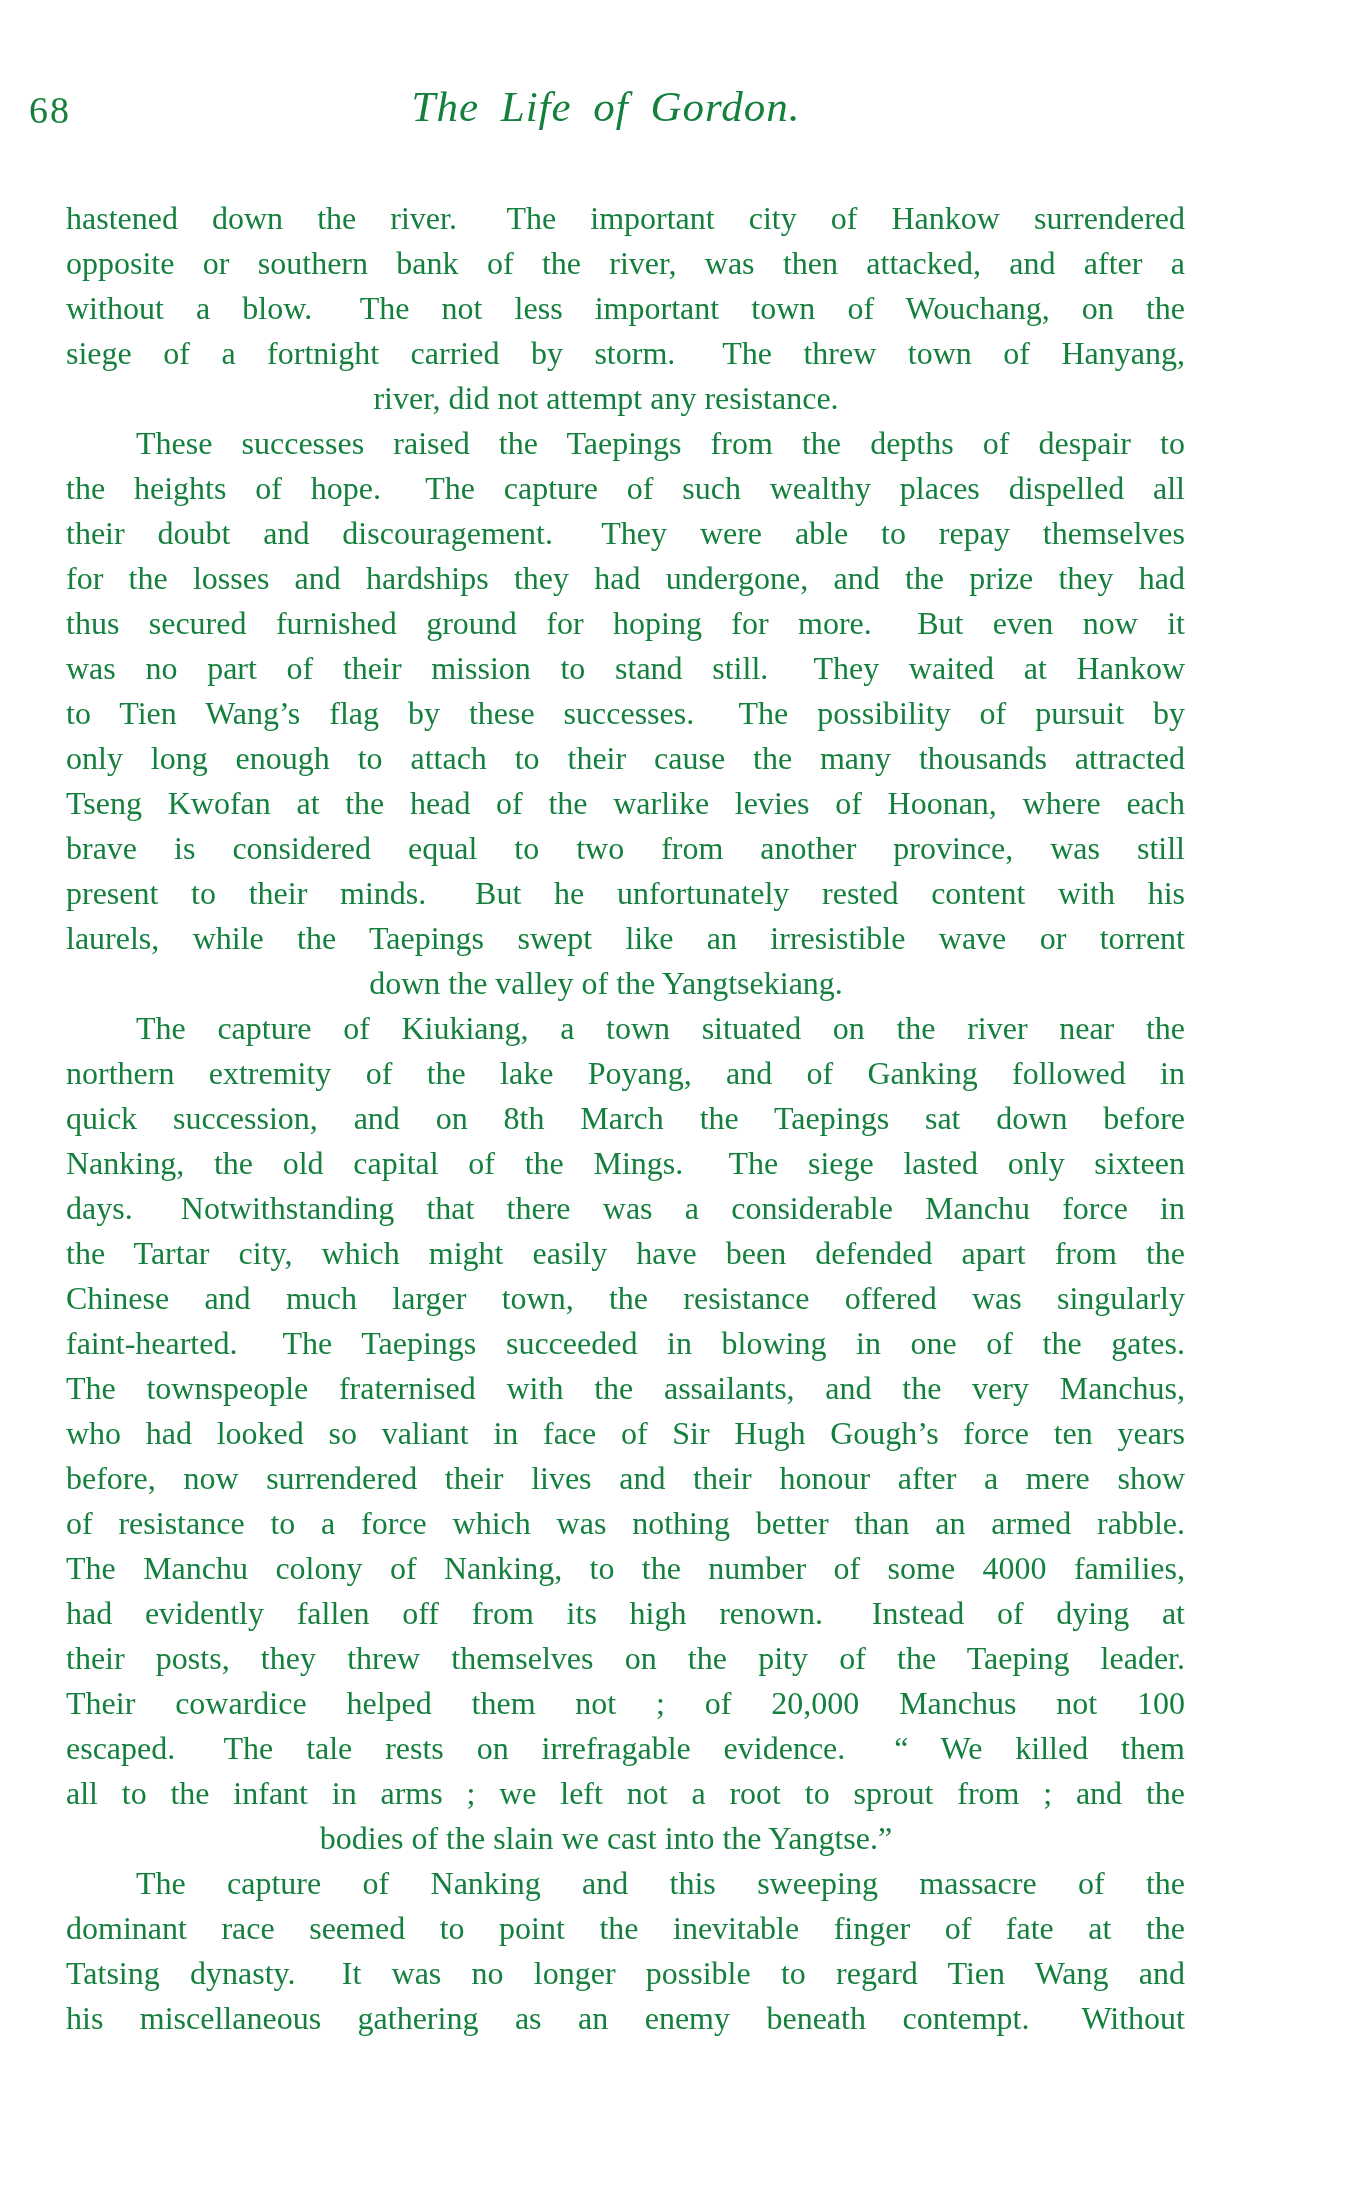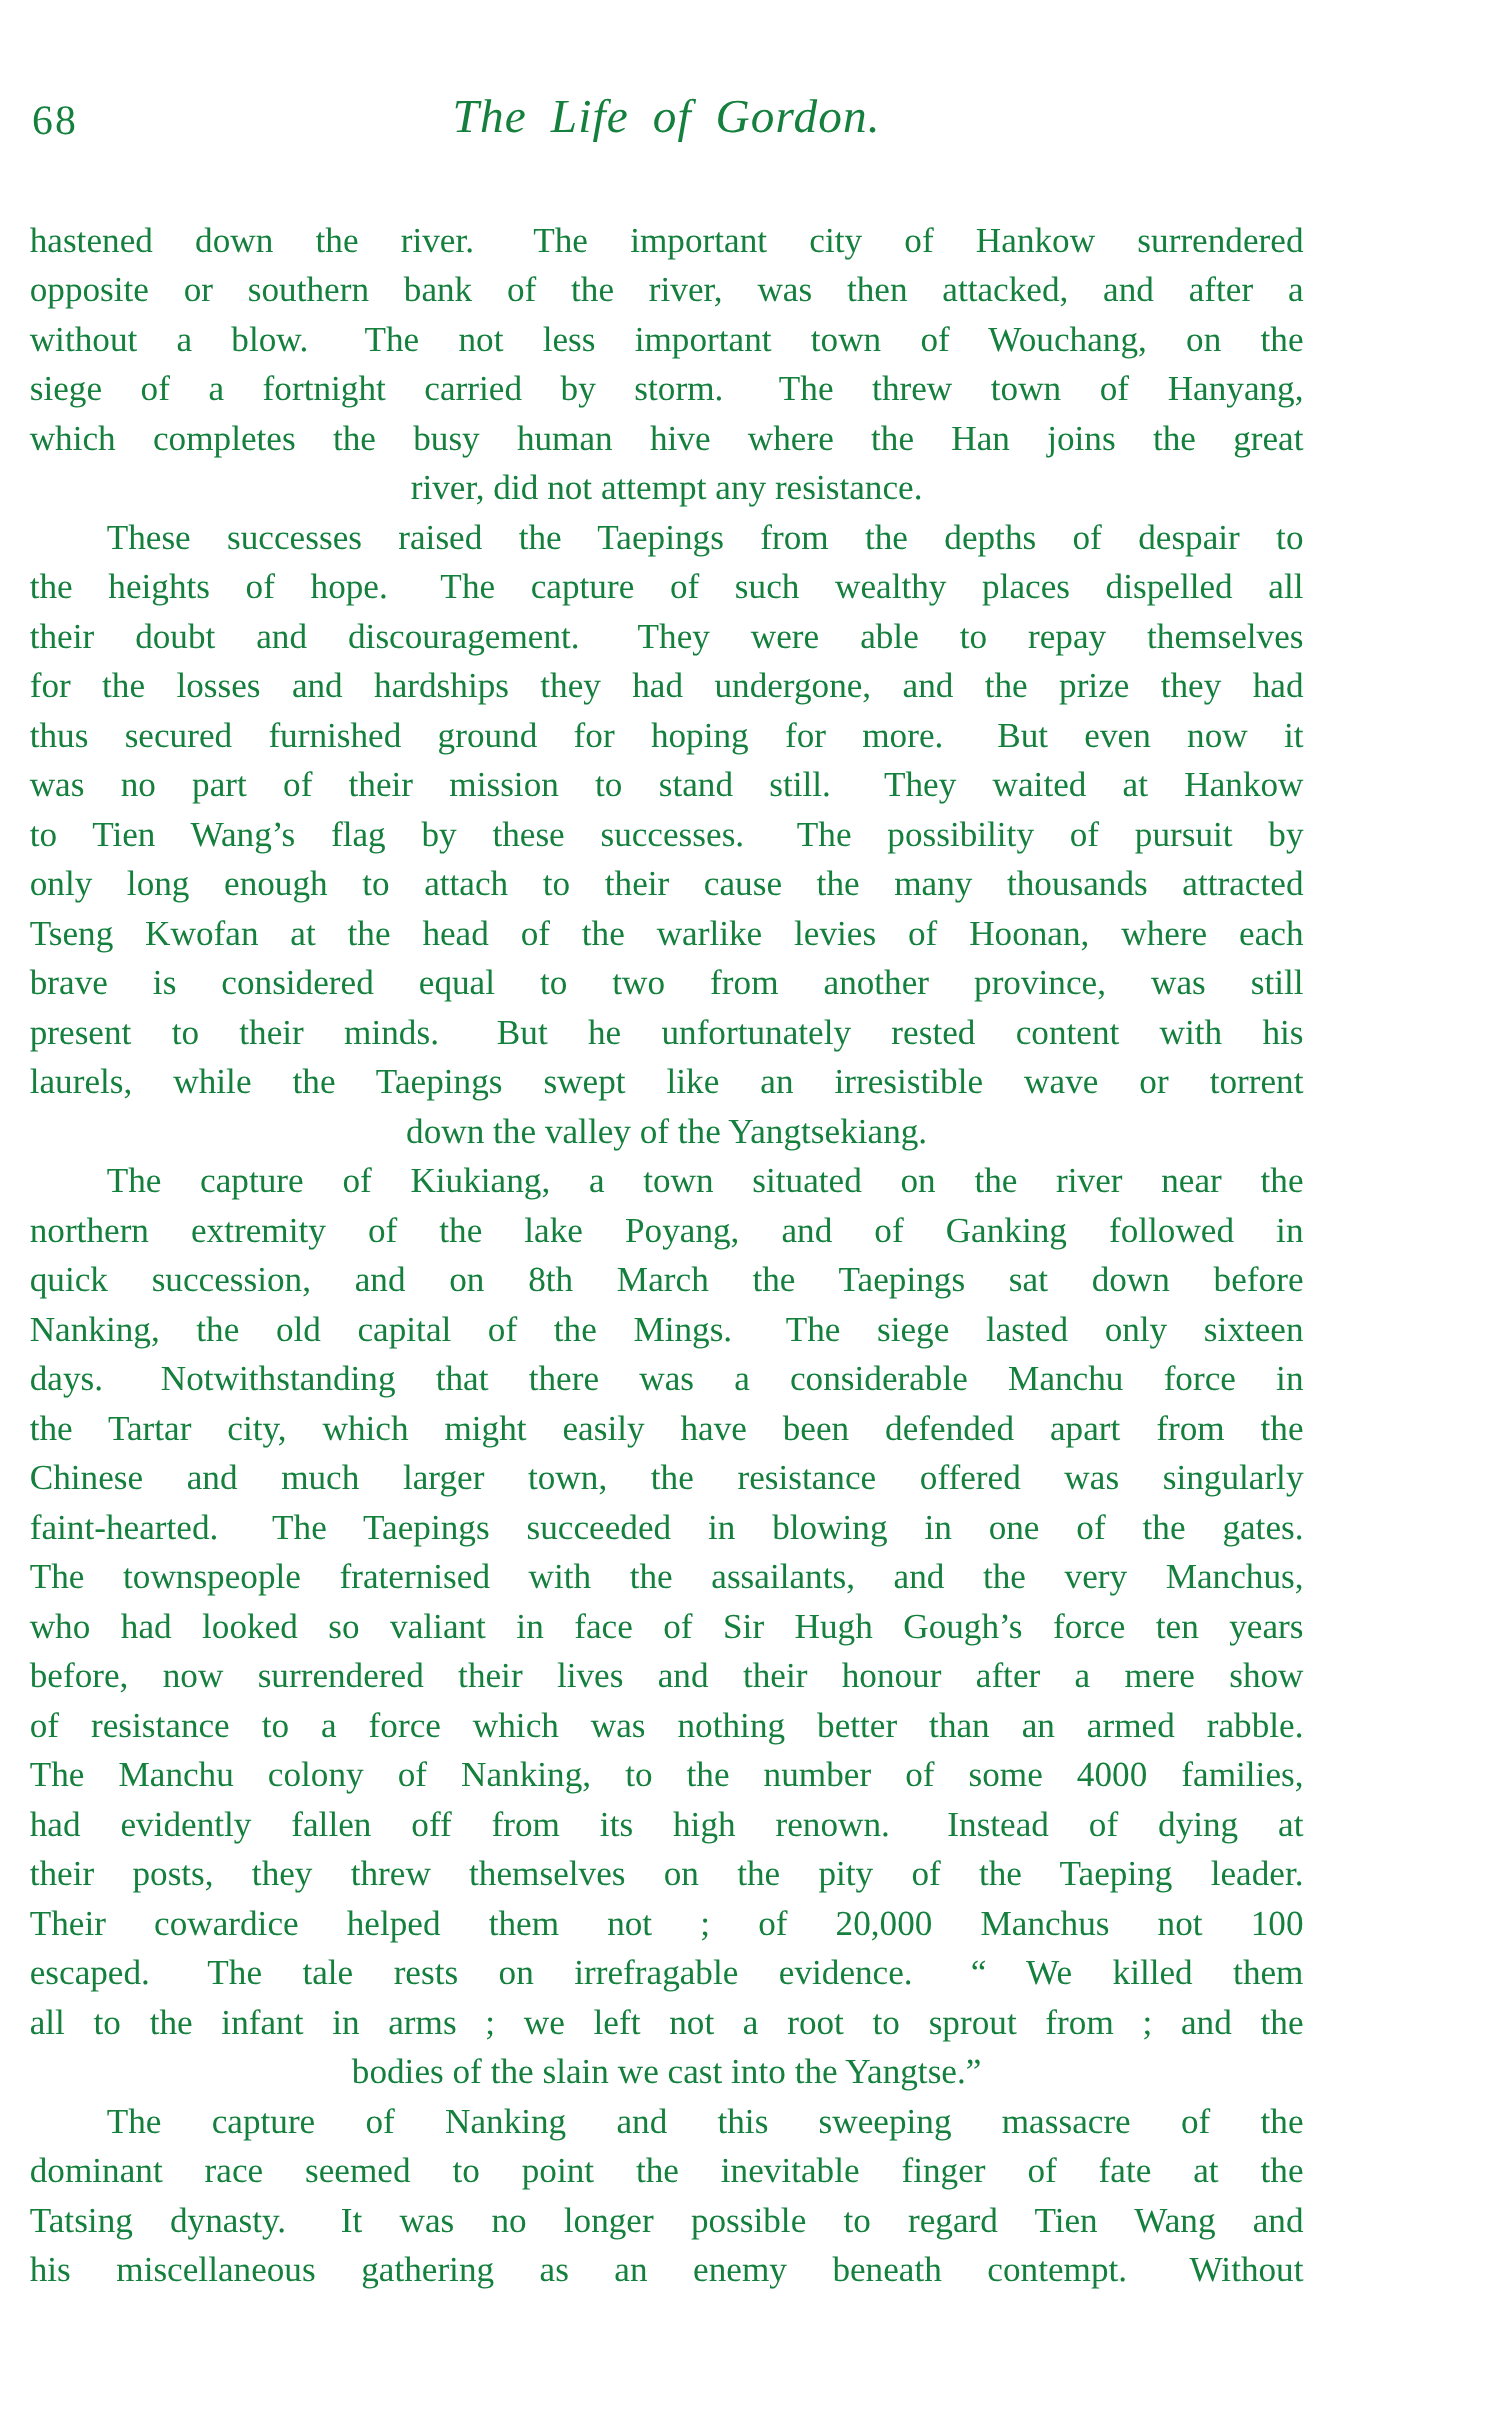--- a/index.html
+++ b/index.html
@@ -48,41 +48,41 @@
     line-height: 45px;
   }
   .paragraph { margin: 0; }
   .line {
     white-space: normal;
     text-align: center;
   }
   .line.justified {
     text-align: justify;
     text-align-last: justify;
+    margin-left: 39px;
   }
   .line.first-line {
     text-indent: 70px;
   }
 </style>
 </head>
 <body>
 
 <div class="page">
   <div class="text-column">
     <header class="page-header">
       <span class="page-number">68</span>
       <span class="running-title">The Life of Gordon.</span>
     </header>
     <main class="page-body">
         <div class="paragraph">
           <div class="line justified">hastened down the river.  The important city of Hankow surrendered</div>
           <div class="line justified">opposite or southern bank of the river, was then attacked, and after a</div>
           <div class="line justified">without a blow.  The not less important town of Wouchang, on the</div>
           <div class="line justified">siege of a fortnight carried by storm.  The threw town of Hanyang,</div>
-          <div class="line justified">which completes the busy human hive where the Han joins the great</div>
           <div class="line">river, did not attempt any resistance.</div>
         </div>
         <div class="paragraph">
           <div class="line justified first-line">These successes raised the Taepings from the depths of despair to</div>
           <div class="line justified">the heights of hope.  The capture of such wealthy places dispelled all</div>
           <div class="line justified">their doubt and discouragement.  They were able to repay themselves</div>
           <div class="line justified">for the losses and hardships they had undergone, and the prize they had</div>
           <div class="line justified">thus secured furnished ground for hoping for more.  But even now it</div>
           <div class="line justified">was no part of their mission to stand still.  They waited at Hankow</div>
           <div class="line justified">to Tien Wang’s flag by these successes.  The possibility of pursuit by</div>

